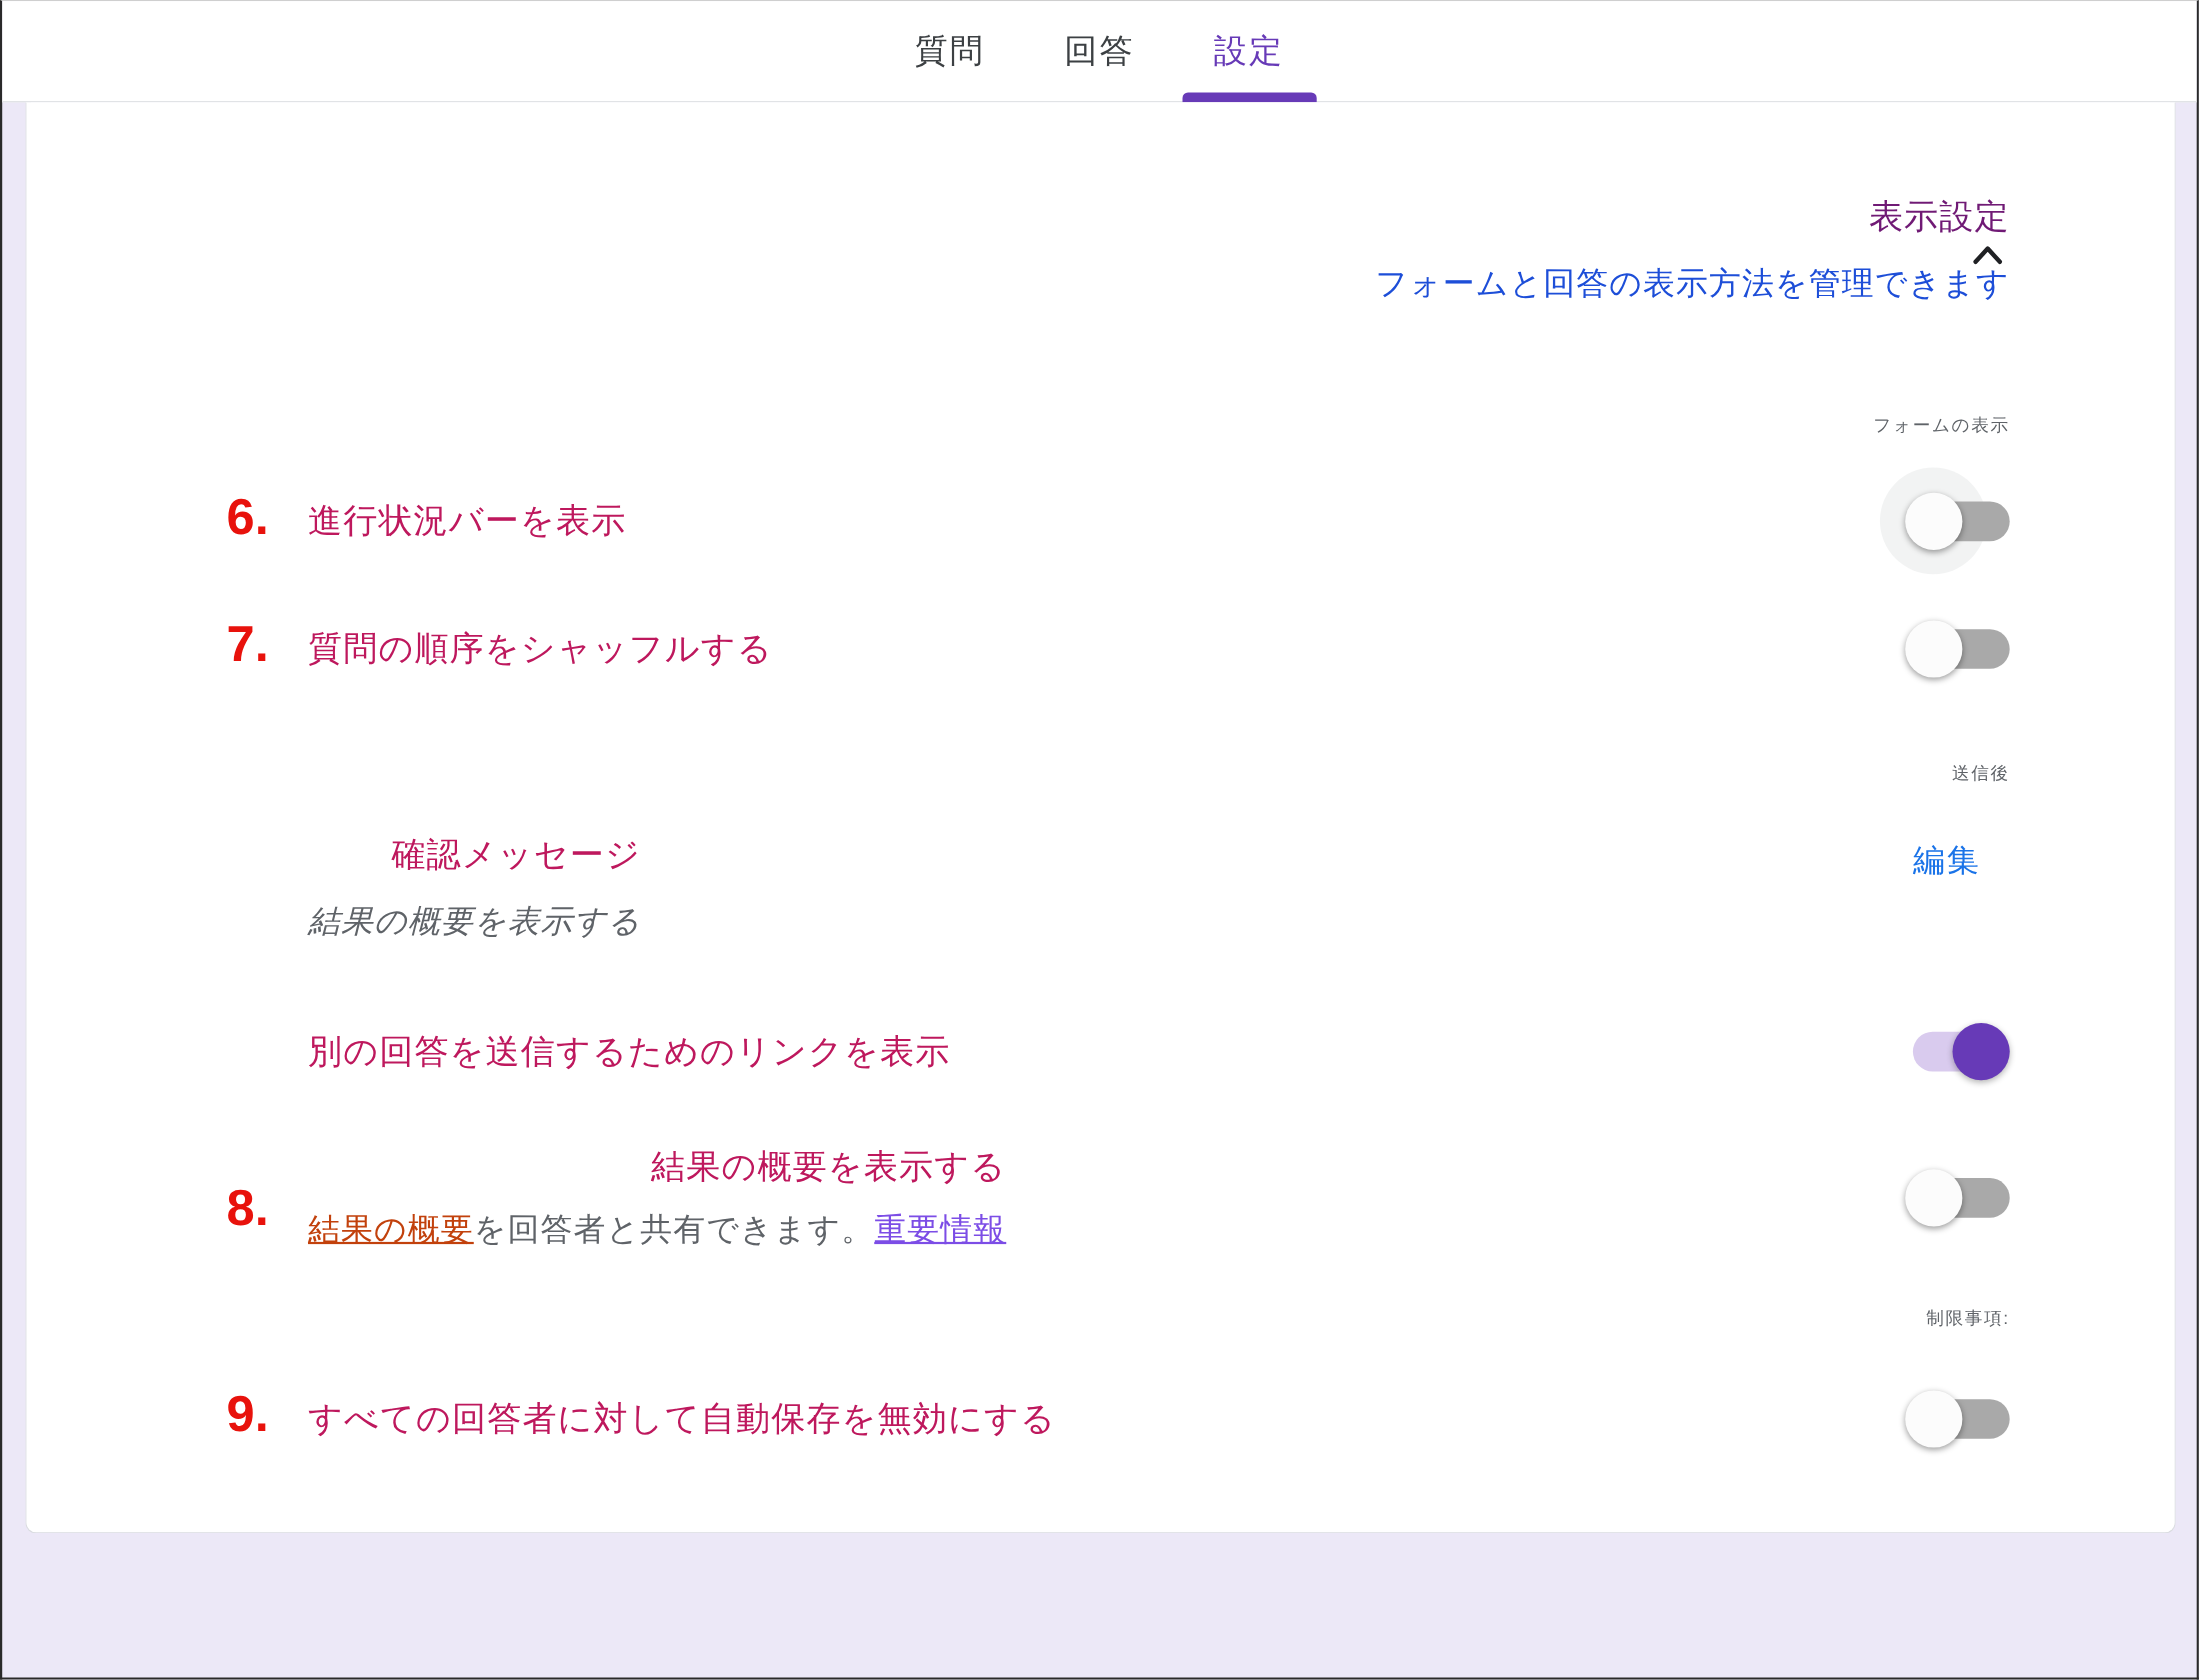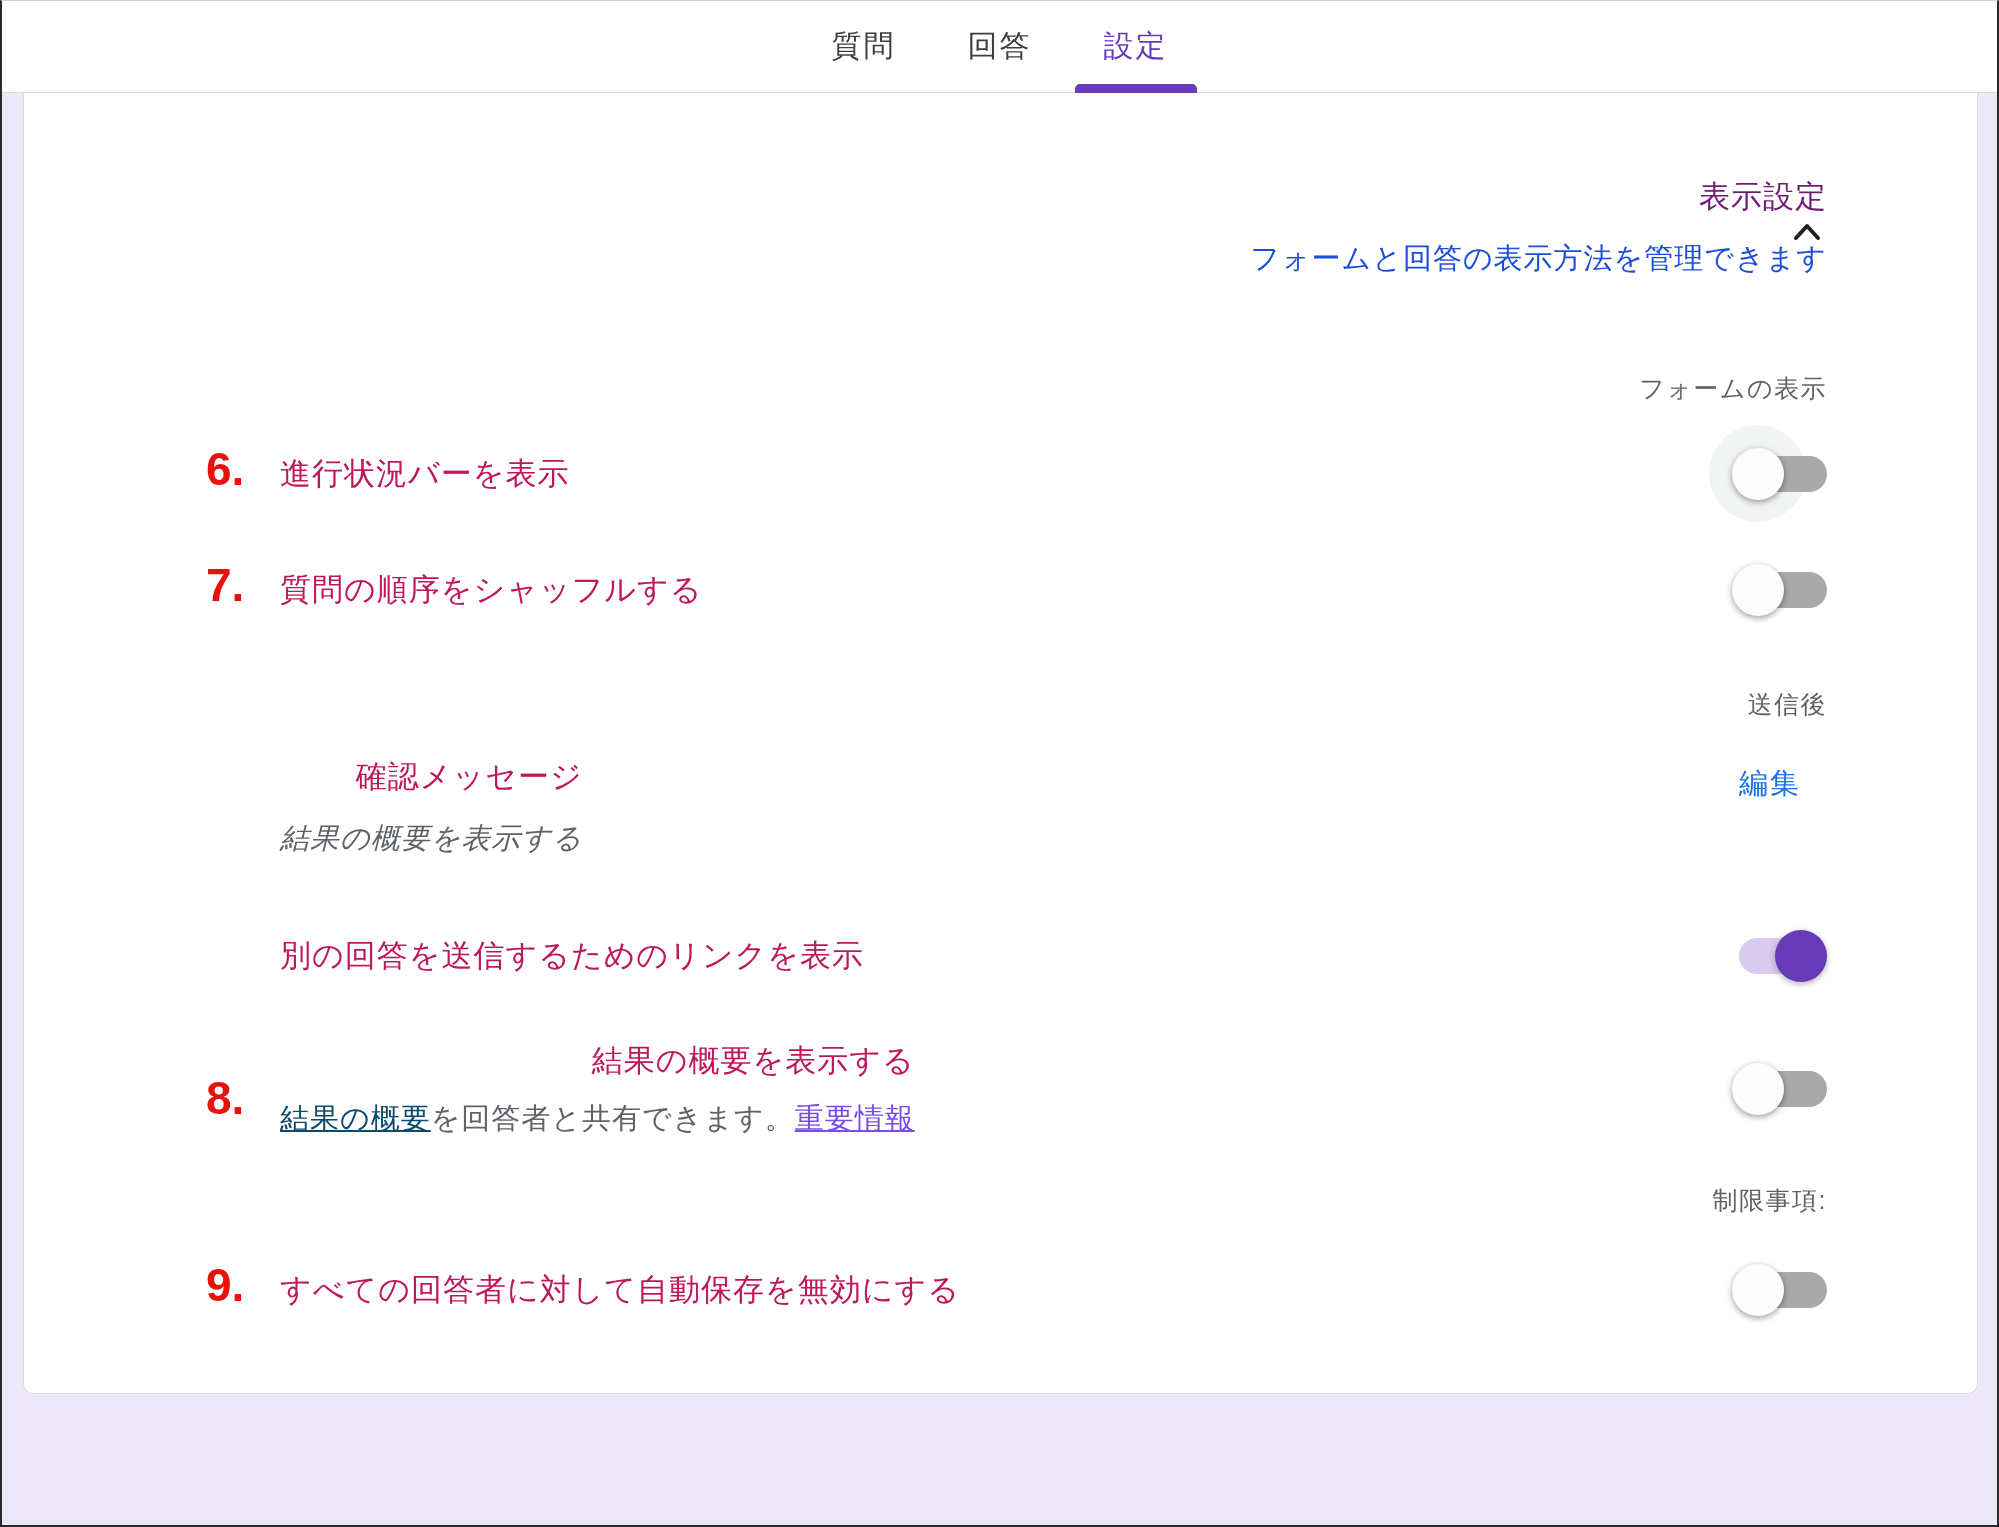--- a/index.html
+++ b/index.html
@@ -40,38 +40,38 @@
   }
 
   .panel-title{ font-size:31px; line-height:40px; color:#701a75; letter-spacing:1px; }
   .panel-subtitle{ margin-top:22px; font-size:29px; line-height:38px; color:#1d4ed8; letter-spacing:1px; }
 
   .collapse-btn{
     position:absolute; top:112px; right:142px; width:56px; height:56px;
     display:flex; align-items:center; justify-content:center; cursor:pointer;
   }
 
-  .section-label{ margin-left:96px; font-size:25px; line-height:30px; color:#5f6368; letter-spacing:1.5px; }
+  .section-label{ margin-left:96px; font-size:16px; line-height:30px; color:#5f6368; letter-spacing:1.5px; }
   .lbl-1{ margin-top:96px; }
   .lbl-2{ margin-top:72px; }
   .lbl-3{ margin-top:48px; }
 
   .row{
     margin-left:96px; display:flex; align-items:center; justify-content:space-between;
   }
   .row-6{ margin-top:44px; min-height:54px; }
   .row-7{ margin-top:62px; min-height:54px; }
   .row-resubmit{ margin-top:72px; min-height:54px; }
   .row-results{ margin-top:58px; }
   .row-9{ margin-top:48px; min-height:54px; }
 
   .row-text{ position:relative; }
   .row-title{ font-size:31px; line-height:40px; color:#be185d; letter-spacing:1px; }
   .row-desc{ margin-top:18px; font-size:29px; line-height:38px; color:#5f6368; letter-spacing:1px; }
-  .link-blue{ color:#0c4a6e; text-decoration:underline; cursor:pointer; }
+  .link-blue{ color:#c2410c; text-decoration:underline; cursor:pointer; }
   .link-purple{ color:#7c4de6; text-decoration:underline; cursor:pointer; }
 
   .annot{
     position:absolute; left:-74px; top:-8px;
     color:#e8120c; font-weight:bold; font-size:46px; line-height:1;
     font-family:"Liberation Sans",sans-serif;
   }
   .annot-mid{ top:34px; }
 
   

